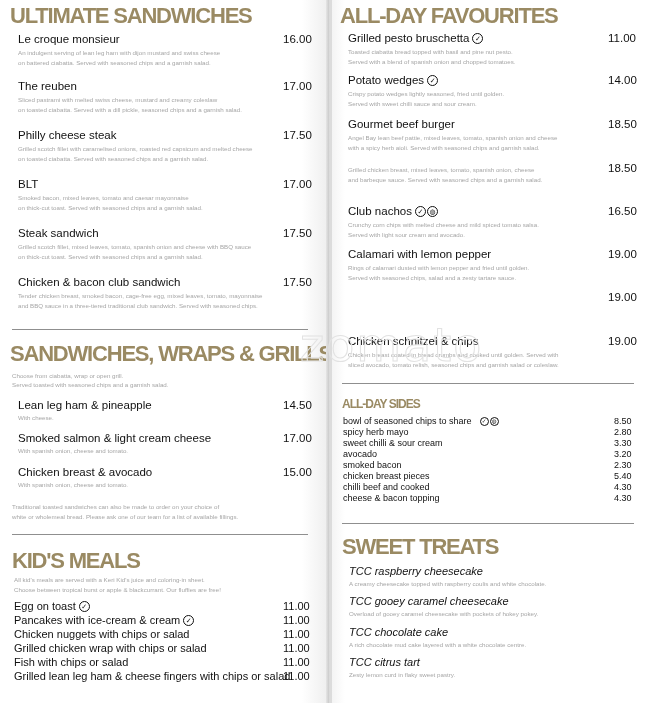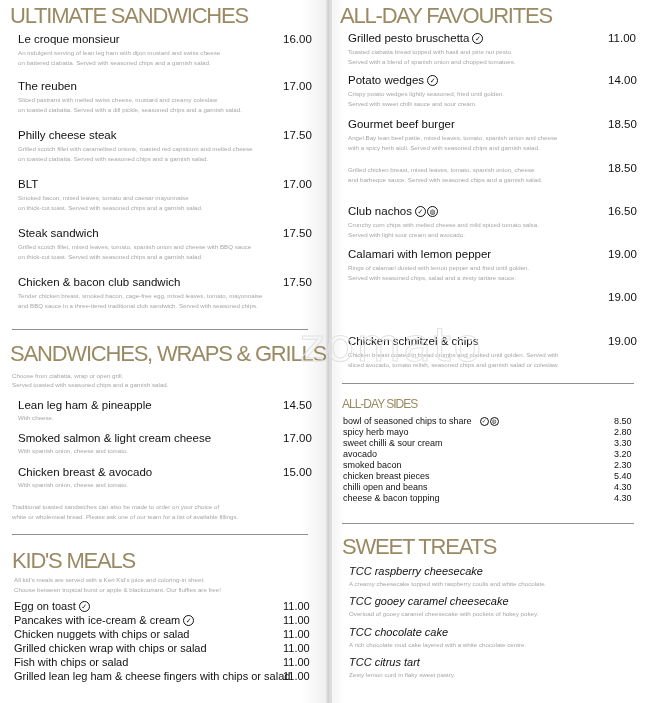--- a/index.html
+++ b/index.html
@@ -1,21 +1,21 @@
 <!DOCTYPE html>
 <html><head>
 <meta charset="utf-8">
 <style>
   html,body{margin:0;padding:0;}
   body{width:650px;height:703px;background:#f2f1f2;overflow:hidden;font-family:"Liberation Sans",sans-serif;color:#111;position:relative;}
   .page{position:absolute;top:0;height:703px;background:#ffffff;}
   .page.left{left:0;width:328px;background:linear-gradient(to right,#ffffff 0%,#ffffff 92%,#eeeeee 100%);}
   .page.right{left:330px;width:320px;border-left:2px solid #dcdcdc;background:linear-gradient(to right,#f4f4f4 0%,#ffffff 4%,#ffffff 100%);}
   .fold{position:absolute;left:326px;top:0;width:5px;height:703px;background:linear-gradient(to right,#e6e6e6,#cfcfcf,#ececec);}
-  .h{font-family:"Liberation Sans",sans-serif;color:#9a8a63;font-weight:400;letter-spacing:-1.2px;margin:0;position:absolute;white-space:nowrap;transform-origin:left top;}
+  .h{font-family:"Liberation Sans",sans-serif;color:#9a8a63;font-weight:700;letter-spacing:-1.2px;margin:0;position:absolute;white-space:nowrap;transform-origin:left top;}
   .h.big{font-size:22px;}
   .h.small{font-size:12px;letter-spacing:-1px;}
   .item{position:absolute;margin-left:6px;}
   .name{font-size:11.5px;font-weight:400;color:#111;white-space:nowrap;}
   .price{position:absolute;font-size:11.5px;color:#111;white-space:nowrap;}
   .desc{font-size:6.2px;color:#a6a6a6;line-height:9.5px;white-space:nowrap;}
   .rule{position:absolute;height:1px;background:#8f8f8f;}
   .simple{position:absolute;font-size:11px;color:#111;white-space:nowrap;line-height:13.8px;}
   .side{position:absolute;font-size:9px;color:#111;white-space:nowrap;line-height:11px;}
   .icon{display:inline-block;width:9px;height:9px;border:1px solid #111;border-radius:50%;font-size:7px;line-height:9px;text-align:center;vertical-align:1px;margin-left:3px;color:#111;}
@@ -179,21 +179,21 @@
   <div class="rule" style="left:10px;top:383px;width:292px;"></div>
 
   <h3 class="h small" style="left:10px;top:397px;">ALL-DAY SIDES</h3>
 
   <div class="side" style="left:11px;top:416px;"><span>bowl of seasoned chips to share</span><span class="icon s" style="margin-left:8px;">✓</span><span class="icon s" style="margin-left:1px;">◍</span></div>
   <div class="side" style="left:11px;top:427px;">spicy herb mayo</div>
   <div class="side" style="left:11px;top:438px;">sweet chilli &amp; sour cream</div>
   <div class="side" style="left:11px;top:449px;">avocado</div>
   <div class="side" style="left:11px;top:460px;">smoked bacon</div>
   <div class="side" style="left:11px;top:471px;">chicken breast pieces</div>
-  <div class="side" style="left:11px;top:482px;">chilli open and beans</div>
+  <div class="side" style="left:11px;top:482px;">chilli beef and cooked</div>
   <div class="side" style="left:11px;top:493px;">cheese &amp; bacon topping</div>
 
   <div class="side" style="left:282px;top:416px;">8.50</div>
   <div class="side" style="left:282px;top:427px;">2.80</div>
   <div class="side" style="left:282px;top:438px;">3.30</div>
   <div class="side" style="left:282px;top:449px;">3.20</div>
   <div class="side" style="left:282px;top:460px;">2.30</div>
   <div class="side" style="left:282px;top:471px;">5.40</div>
   <div class="side" style="left:282px;top:482px;">4.30</div>
   <div class="side" style="left:282px;top:493px;">4.30</div>

